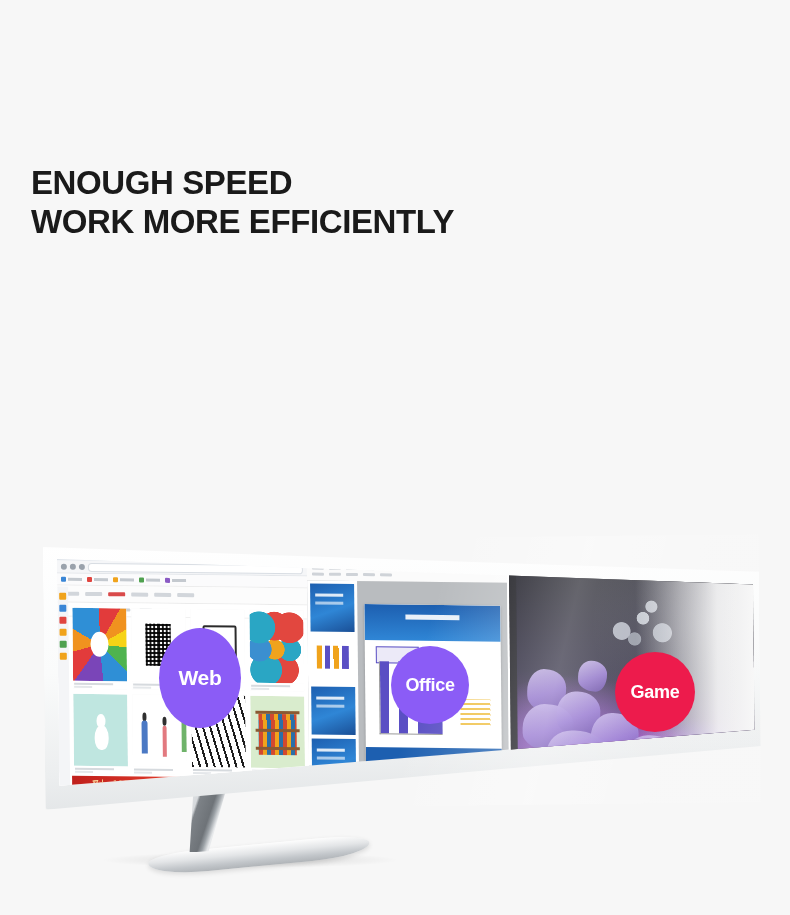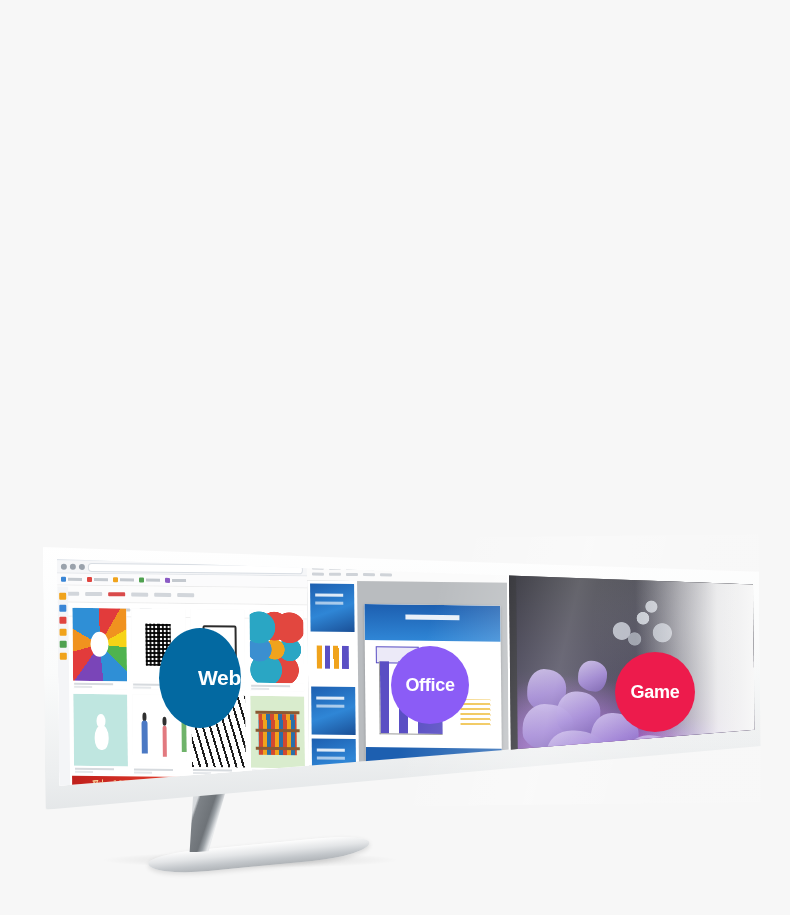--- a/index.html
+++ b/index.html
@@ -294,20 +294,24 @@
   .mon-shadow{
     position:absolute;left:100px;top:352px;width:300px;height:16px;
     background:radial-gradient(ellipse at center, rgba(0,0,0,0.14) 0%, rgba(0,0,0,0) 70%);
   }
 </style>
 </head>
 <body>
 
 <div class="page">
 
+  <div class="headline">
+    <span class="hl-line">ENOUGH SPEED</span>
+    <span class="hl-line">WORK MORE EFFICIENTLY</span>
+  </div>
 
 
   <div class="scene">
 
     <div class="mon-shadow"></div>
     <div class="stand-base"></div>
     <div class="stand-neck"></div>
 
     <div class="monitor">
       <div class="mon-shell"></div>
@@ -496,21 +500,21 @@
           </div>
 
         </div>
         <div class="fade-right"></div>
       </div>
 
       <div class="glare"></div>
     </div>
 
     <div style="position:absolute;left:159px;top:128px;width:82px;height:100px;border-radius:50%;
-                background:#0369a1;display:flex;align-items:center;justify-content:flex-end;">
+                background:#8b5cf6;display:flex;align-items:center;justify-content:center;">
       <span style="color:#fff;font-size:21px;font-weight:bold;font-family:'Liberation Sans',sans-serif;letter-spacing:-0.3px;">Web</span>
     </div>
 
     <div style="position:absolute;left:391px;top:146px;width:78px;height:78px;border-radius:50%;
                 background:#8b5cf6;display:flex;align-items:center;justify-content:center;">
       <span style="color:#fff;font-size:18px;font-weight:bold;font-family:'Liberation Sans',sans-serif;letter-spacing:-0.3px;">Office</span>
     </div>
 
     <div style="position:absolute;left:615px;top:152px;width:80px;height:80px;border-radius:50%;
                 background:#ed1b4c;display:flex;align-items:center;justify-content:center;">

